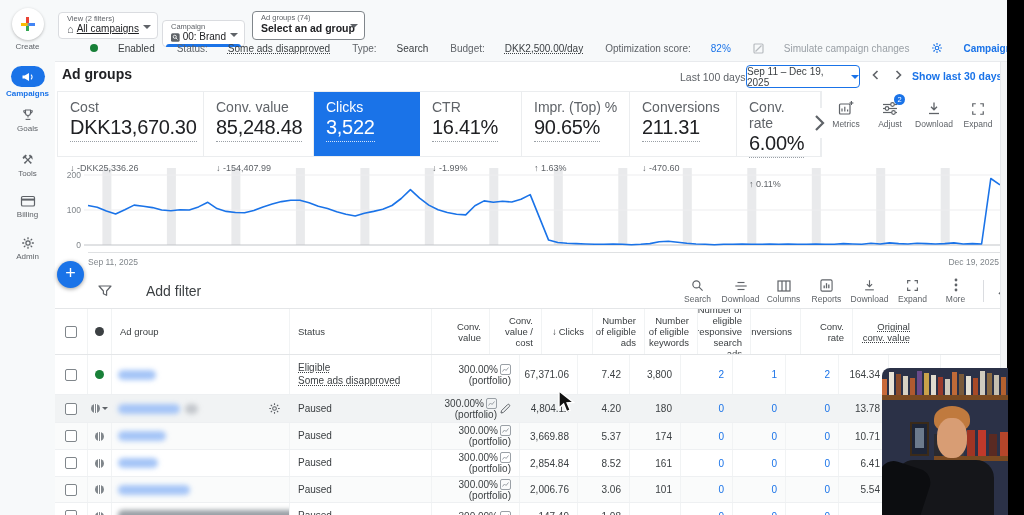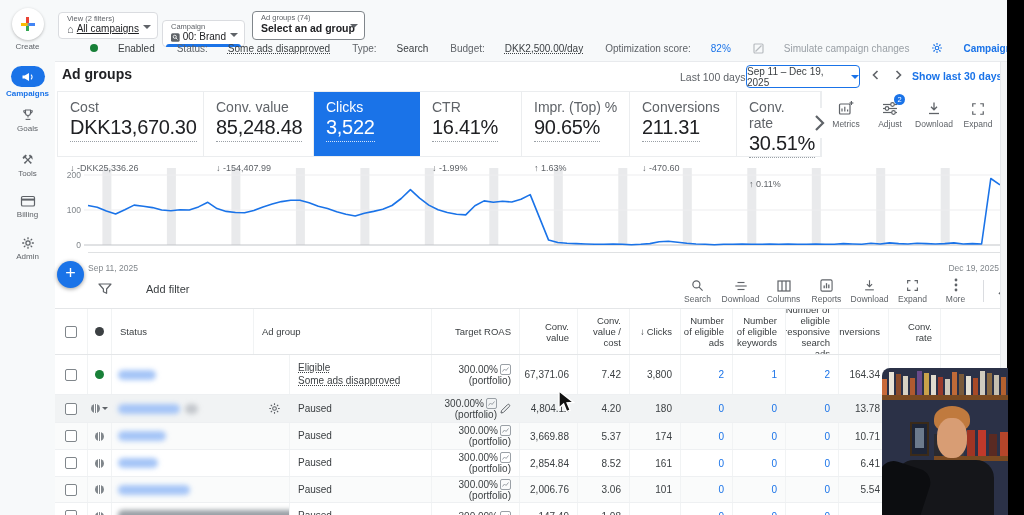--- a/index.html
+++ b/index.html
@@ -55,25 +55,25 @@
   .card.sel{background:#1a73e8;border-color:#1a73e8}
   .card.sel .c-label,.card.sel .c-delta{color:#fff}
   .card.sel .c-val{color:#fff;border-bottom-color:rgba(255,255,255,.8)}
   .more-cards{position:absolute;left:806px;top:108px;width:26px;height:30px;background:#fff;display:flex;align-items:center;justify-content:center;cursor:pointer;z-index:4}
   .card-tools{position:absolute;left:824px;top:98px;display:flex;z-index:3}
   .ctool{width:44px;text-align:center;font-size:8.5px;color:#5f6368;cursor:pointer;position:relative}
   .ctool .ic{height:18px;display:flex;align-items:flex-end;justify-content:center;margin-bottom:3px}
   .badge{position:absolute;top:-4px;left:26px;width:11px;height:11px;border-radius:50%;background:#1a73e8;color:#fff;font-size:7.5px;line-height:11px;text-align:center}
   
   .chart{position:absolute;left:55px;top:163px;width:952px;height:104px;z-index:2}
-  .chart .xlab{position:absolute;top:100px;font-size:8.5px;color:#80868b}
+  .chart .xlab{position:absolute;top:94px;font-size:8.5px;color:#80868b}
   
   .fab{position:absolute;left:57px;top:261px;width:27px;height:27px;border-radius:50%;background:#1a73e8;color:#fff;font-size:18px;line-height:25px;text-align:center;box-shadow:0 1px 4px rgba(0,0,0,.4);z-index:6;cursor:pointer}
   .addfilter{position:absolute;left:98px;top:283px;display:flex;align-items:center;gap:34px;z-index:3;cursor:pointer}
-  .addfilter .t{font-size:11px;color:#3c4043}
+  .addfilter .t{font-size:14px;color:#3c4043}
   .tbl-toolbar{position:absolute;left:676px;top:277px;display:flex;align-items:center;z-index:3}
   .ttool{width:43px;text-align:center;font-size:8.5px;color:#5f6368;cursor:pointer}
   .ttool .ic{height:15px;display:flex;align-items:flex-end;justify-content:center;margin-bottom:2px}
   .tt-div{width:1px;height:22px;background:#dadce0;margin:0 6px}
   .collapse{width:28px;display:flex;justify-content:center;cursor:pointer}
   
   .table{position:absolute;left:55px;top:308px;width:952px;z-index:2;background:#fff}
   .thead{display:flex;height:47px;border-top:1px solid #e4e6e8;border-bottom:1px solid #e4e6e8;background:#fff}
   .trow{display:flex;border-bottom:1px solid #eef0f2;background:#fff}
   .trow.hov{background:#f1f3f4}
@@ -303,21 +303,21 @@
        <div><span class="c-val">90.65%</span></div>
        <div class="c-delta">↑ 1.63%</div>
      </div>
       <div class="card" style="width:107px">
        <div class="c-label">Conversions</div>
        <div><span class="c-val">211.31</span></div>
        <div class="c-delta">↓ -470.60</div>
      </div>
       <div class="card" style="width:84px">
        <div class="c-label">Conv. rate</div>
-       <div><span class="c-val">30.51%</span></div>
+       <div><span class="c-val">6.00%</span></div>
        <div class="c-delta">↑ 0.11%</div>
      </div>
     </div>
   <div class="more-cards">
       <svg width="12" height="20" viewBox="0 0 12 20">
         <polyline points="3,3 10,10 3,17" fill="none" stroke="#5f6368" stroke-width="2.2"></polyline>
       </svg>
     </div>
   <div class="card-tools">
     <div class="ctool">
@@ -468,28 +468,25 @@
   </div>
 
   <div class="table">
     <div class="thead">
       <div class="cell c-check">
           <span class="cb"></span>
         </div>
       <div class="cell c-dot">
           <span class="hdot"></span>
         </div>
+      <div class="cell c-name hc">
+          <span style="padding-left:2px">Ad group</span>
+        </div>
       <div class="cell c-status hc">
           <span>Status</span>
-        </div>
-      <div class="cell c-name hc">
-          <span style="padding-left:2px">Ad group</span>
-        </div>
-      <div class="cell c-roas hc r">
-          <span>Target ROAS</span>
         </div>
       <div class="cell c-cv hc r">
           <span>Conv. value</span>
         </div>
       <div class="cell c-cvc hc r">
           <span>Conv. value / cost</span>
         </div>
       <div class="cell c-clicks hc r">
           <span class="sort-arr">↓</span>
           <span>Clicks</span>
@@ -501,20 +498,23 @@
           <span>Number of eligible keywords</span>
         </div>
       <div class="cell c-rsa hc r">
           <span>Number of eligible responsive search ads</span>
         </div>
       <div class="cell c-conv hc r">
           <span>Conversions</span>
         </div>
       <div class="cell c-rate hc r">
           <span>Conv. rate</span>
+        </div>
+      <div class="cell c-ocv hc r">
+          <span class="dotted">Original conv. value</span>
         </div>
     </div>
     <div>
         <div class="trow" style="height:40px">
           <div class="cell c-check">
             <span class="cb"></span>
           </div>
           <div class="cell c-dot">
             <span class="dot enabled"></span>
           </div>

